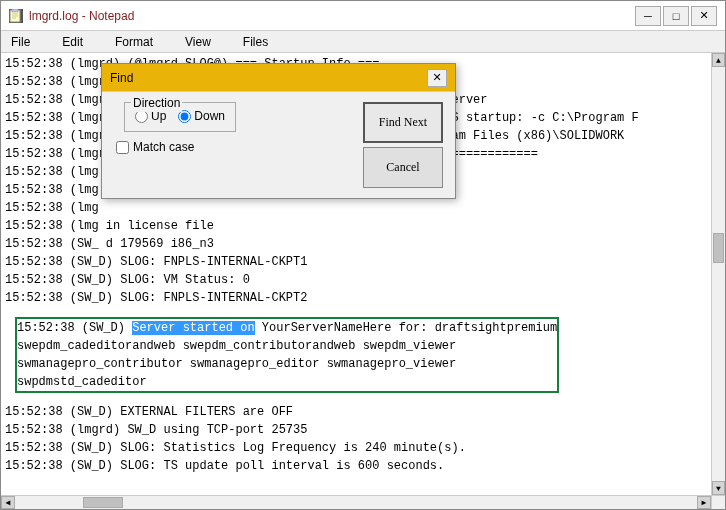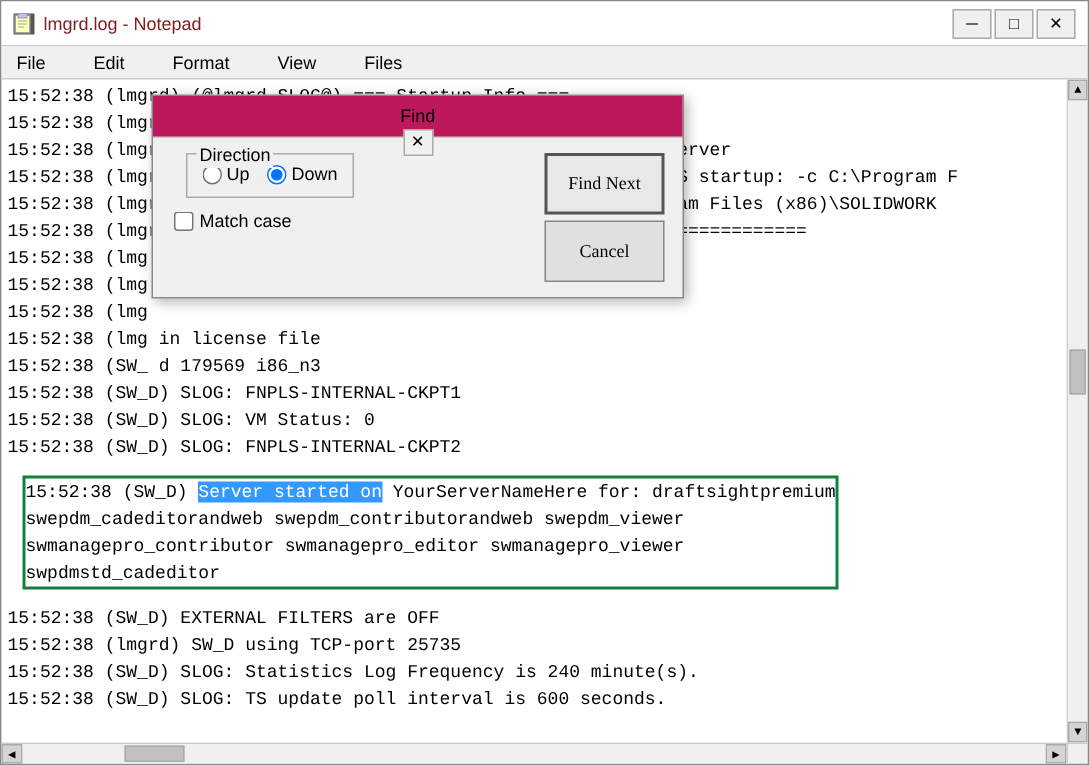--- a/index.html
+++ b/index.html
@@ -208,27 +208,26 @@
       width: 355px;
       background: #f0f0f0;
       border: 1px solid #888;
       box-shadow: 2px 2px 8px rgba(0,0,0,0.3);
       z-index: 100;
       font-family: 'Segoe UI', Arial, sans-serif;
       font-size: 12px;
     }
 
     .dialog-title-bar {
-      background: #be185d;
+      background: #eab308;
       border-bottom: 1px solid #ccc;
       display: flex;
       align-items: center;
       padding: 4px 8px;
       height: 28px;
-      flex-direction: column;
     }
 
     .dialog-title-text {
       flex: 1;
       font-size: 12px;
       font-family: 'Segoe UI', Arial, sans-serif;
     }
 
     .dialog-close-btn {
       width: 20px;

